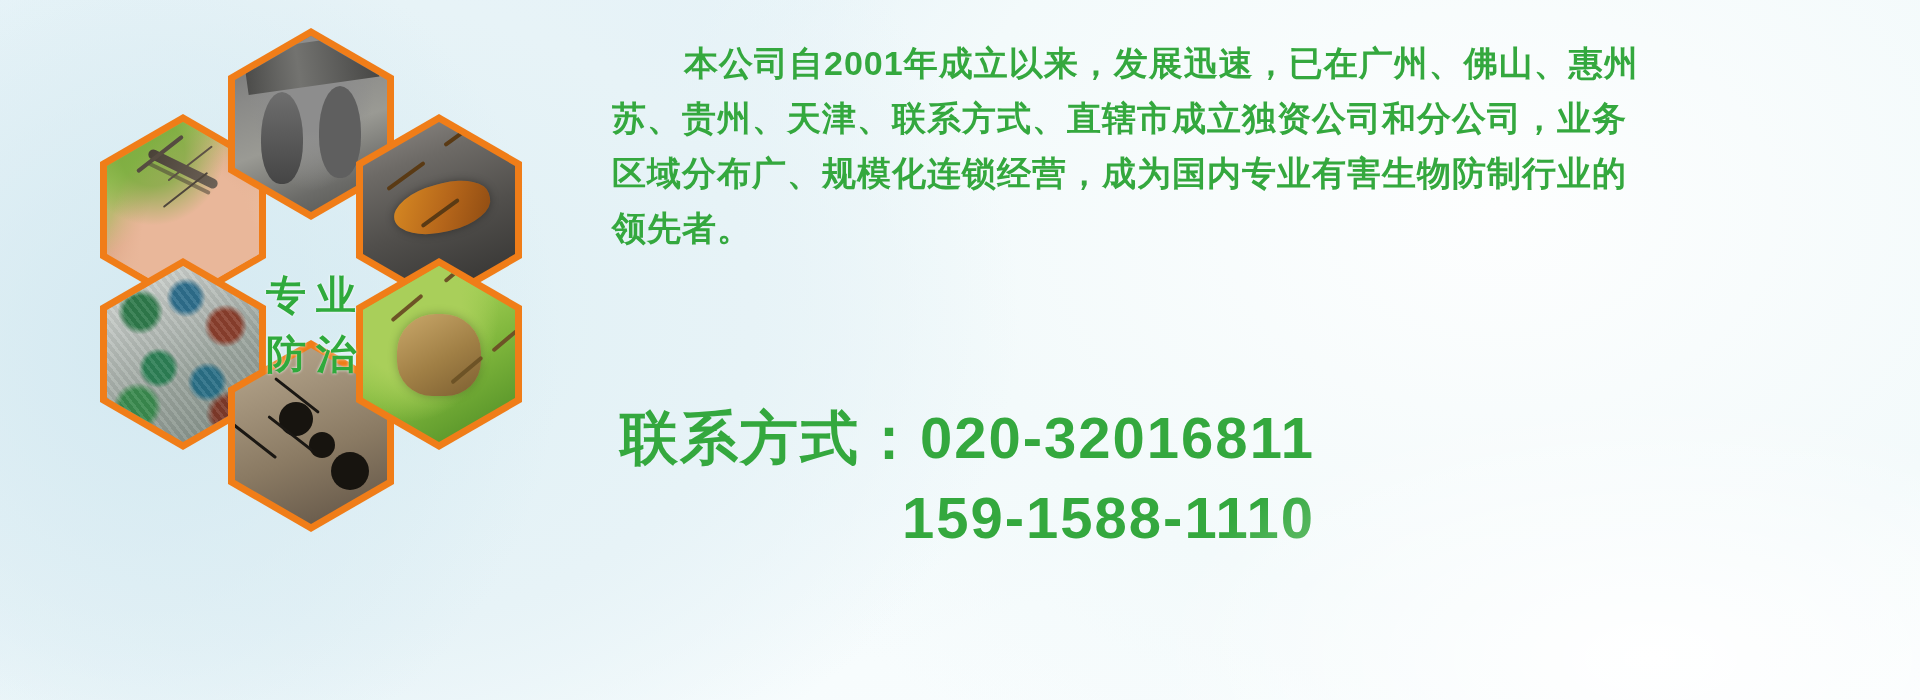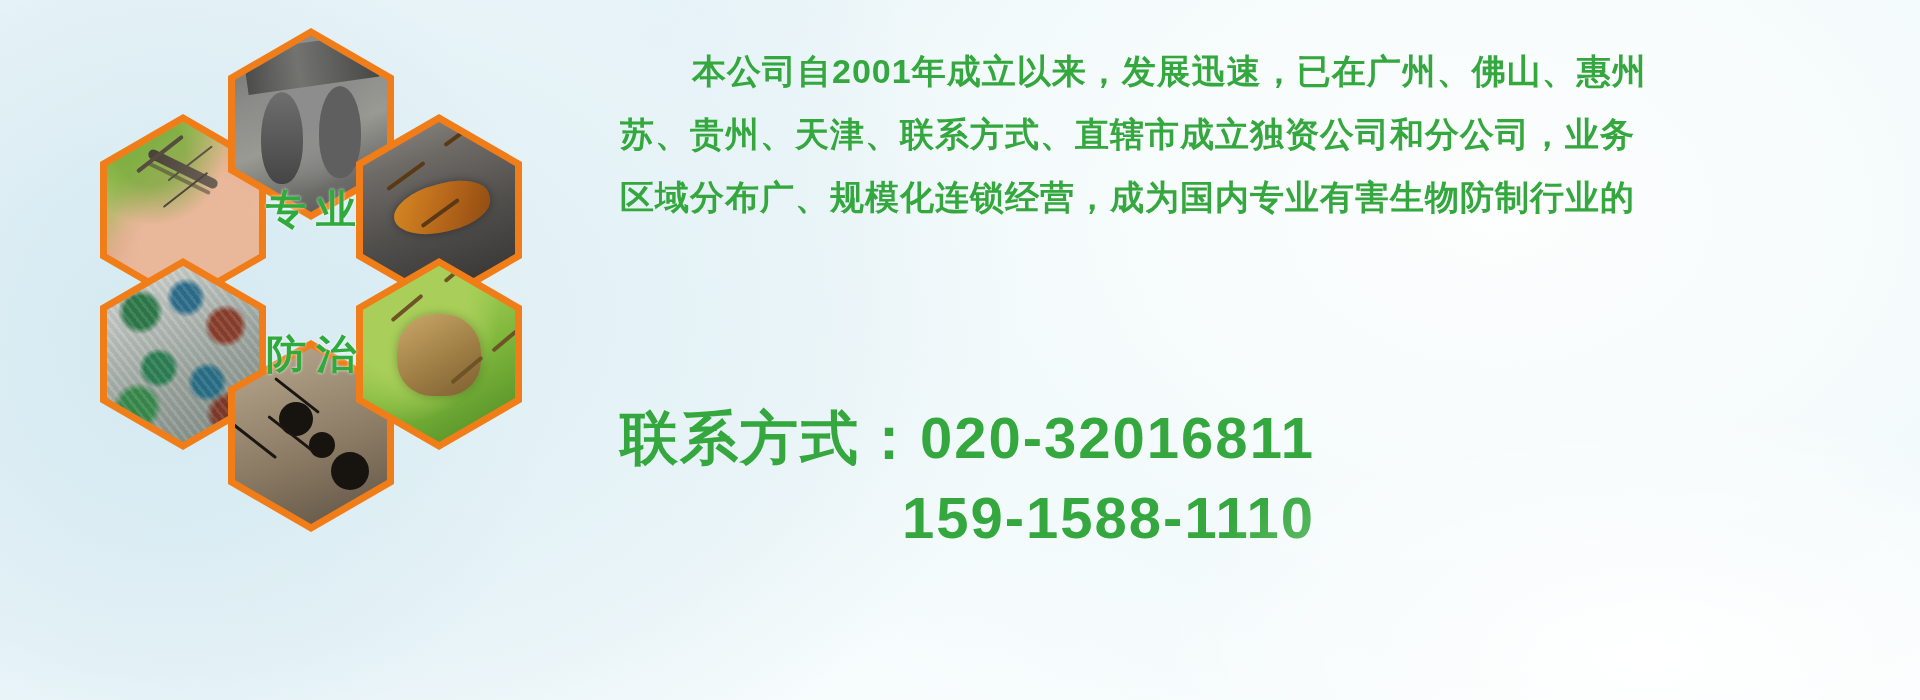--- a/index.html
+++ b/index.html
@@ -35,22 +35,22 @@
   }
   .hex .inner{
     width:152px;height:176px;
     clip-path:polygon(50% 0%,100% 25%,100% 75%,50% 100%,0% 75%,0% 25%);
     overflow:hidden;position:relative;
   }
   .hex .inner .art{position:absolute;inset:0;}
 
   .hex-text{
     position:absolute;width:166px;height:192px;
-    display:flex;flex-direction:column;align-items:center;justify-content:space-between;
-    gap:25px;
+    display:flex;flex-direction:column;align-items:center;justify-content:flex-end;
+    gap:12px;
   }
   .hex-text span{
     color:#2faa3c;font-weight:bold;font-size:40px;letter-spacing:10px;
     text-indent:10px;line-height:1.18;
     text-shadow:0 0 3px rgba(255,255,255,.9);
   }
 
   
   .h-mosq {left:12px; top:104px;}
   .h-rat  {left:140px;top:18px;}
@@ -158,21 +158,21 @@
     background:#6d5326;transform:rotate(-40deg);border-radius:2px;
     box-shadow:66px 4px 0 0 #6d5326, 6px 86px 0 0 #6d5326, 58px 88px 0 0 #6d5326;
   }
 
   
   .copy{
     position:absolute;left:612px;top:36px;width:1300px;
     color:#34a83e;font-size:34px;font-weight:bold;line-height:55px;
     letter-spacing:1px;
   }
-  .copy p{margin:8px;}
+  .copy p{margin:0;}
   .copy .indent{text-indent:72px;}
 
   .contact{
     position:absolute;left:620px;top:398px;width:1280px;
     color:#34a83e;font-weight:bold;letter-spacing:2px;
   }
   .contact .row1{font-size:58px;line-height:80px;white-space:nowrap;}
   .contact .row2{font-size:58px;line-height:80px;text-align:left;padding-left:282px;}
 </style>
 </head>
@@ -221,20 +221,21 @@
     <div class="hex-text h-word">
       <span>专业</span>
       <span>防治</span>
     </div>
   </div>
 
   <div class="copy">
     <p class="indent">本公司自2001年成立以来，发展迅速，已在广州、佛山、惠州</p>
     <p>苏、贵州、天津、联系方式、直辖市成立独资公司和分公司，业务</p>
     <p>区域分布广、规模化连锁经营，成为国内专业有害生物防制行业的</p>
+    <p>领先者。</p>
   </div>
 
   <div class="contact">
     <div class="row1">联系方式：020-32016811</div>
     <div class="row2">159-1588-1110</div>
   </div>
 
 </div>
 
 </body></html>

